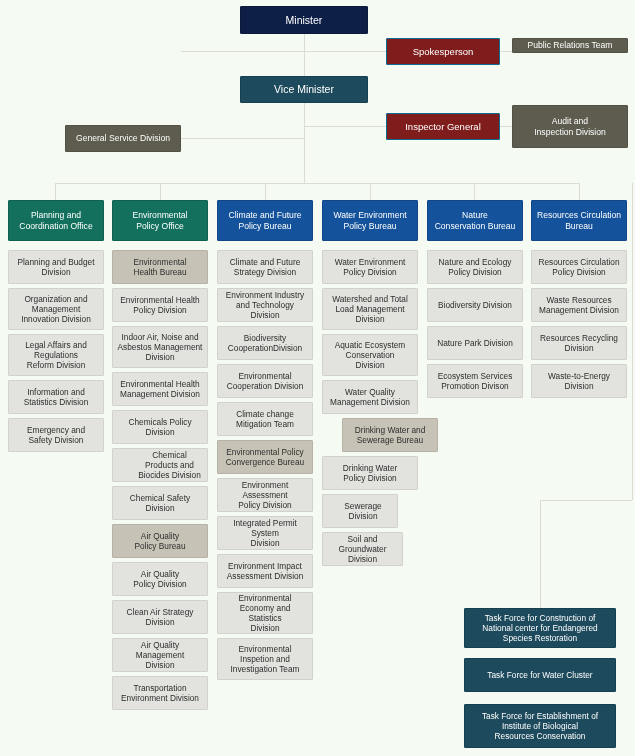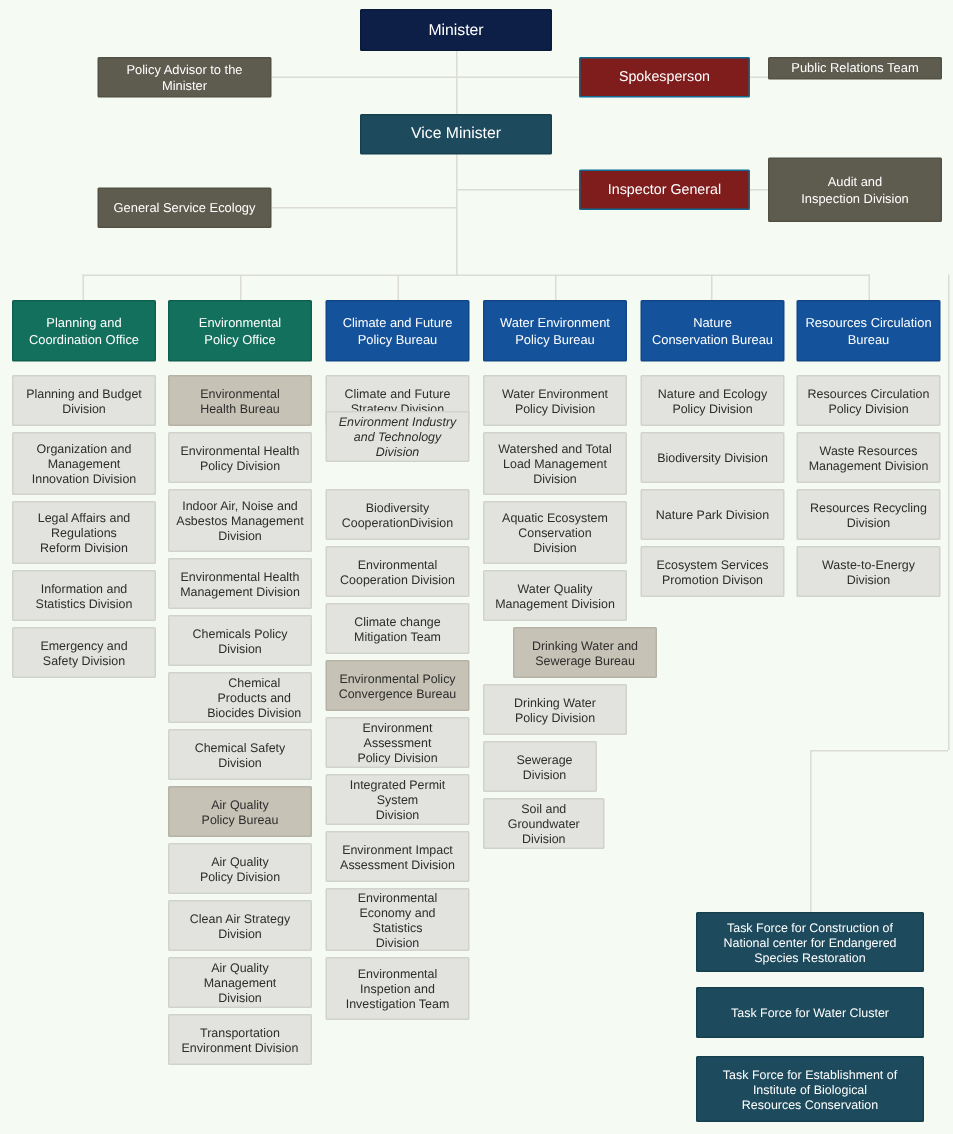--- a/index.html
+++ b/index.html
@@ -112,34 +112,33 @@
   <div class="line v" style="left:370px; top:183px; height:17px;"></div>
   <div class="line v" style="left:474px; top:183px; height:17px;"></div>
   <div class="line v" style="left:579px; top:183px; height:17px;"></div>
 
   <div class="line v" style="left:632px; top:183px; height:317px;"></div>
   <div class="line h" style="left:540px; top:500px; width:92px;"></div>
   <div class="line v" style="left:540px; top:500px; height:108px;"></div>
 
   <div class="box lvl-minister" style="left:240px; top:6px; width:128px; height:28px;">Minister</div>
 
-  <div class="box lvl-olive" style="left:65px; top:38px; width:116px; height:27px;">Policy Advisor to the Minister</div>
 
   <div class="box lvl-blue-mid" style="left:386px; top:38px; width:114px; height:27px;">Spokesperson</div>
 
   <div class="box lvl-olive" style="left:512px; top:38px; width:116px; height:15px;">Public Relations Team</div>
 
   <div class="box lvl-vice" style="left:240px; top:76px; width:128px; height:27px;">Vice Minister</div>
 
   <div class="box lvl-blue-mid" style="left:386px; top:113px; width:114px; height:27px;">Inspector General</div>
 
   <div class="box lvl-olive" style="left:512px; top:105px; width:116px; height:43px;">Audit and
 Inspection Division</div>
 
-  <div class="box lvl-olive" style="left:65px; top:125px; width:116px; height:27px;">General Service Ecology</div>
+  <div class="box lvl-olive" style="left:65px; top:125px; width:116px; height:27px;">General Service Division</div>
 
   <div id="columns-layer">
       <div class="box hdr-green" style="left: 8px; top: 200px; width: 96px; height: 41px;">Planning and
 Coordination Office</div>
       <div class="box div-plain" style="left: 8px; top: 250px; width: 96px; height: 34px;">Planning and Budget
 Division</div>
       <div class="box div-plain" style="left: 8px; top: 288px; width: 96px; height: 42px;">Organization and
 Management
 Innovation Division</div>
       <div class="box div-plain" style="left: 8px; top: 334px; width: 96px; height: 42px;">Legal Affairs and
@@ -173,21 +172,21 @@
       <div class="box div-plain" style="left: 112px; top: 600px; width: 96px; height: 34px;">Clean Air Strategy
 Division</div>
       <div class="box div-plain" style="left: 112px; top: 638px; width: 96px; height: 34px;">Air Quality Management
 Division</div>
       <div class="box div-plain" style="left: 112px; top: 676px; width: 96px; height: 34px;">Transportation
 Environment Division</div>
       <div class="box hdr-blue" style="left: 217px; top: 200px; width: 96px; height: 41px;">Climate and Future
 Policy Bureau</div>
       <div class="box div-plain" style="left: 217px; top: 250px; width: 96px; height: 34px;">Climate and Future
 Strategy Division</div>
-      <div class="box div-plain" style="left: 217px; top: 274px; width: 96px; height: 34px; font-style: italic;">Environment Industry
+      <div class="box div-plain" style="left: 217px; top: 288px; width: 96px; height: 34px;">Environment Industry
 and Technology Division</div>
       <div class="box div-plain" style="left: 217px; top: 326px; width: 96px; height: 34px;">Biodiversity
 CooperationDivision</div>
       <div class="box div-plain" style="left: 217px; top: 364px; width: 96px; height: 34px;">Environmental
 Cooperation Division</div>
       <div class="box div-plain" style="left: 217px; top: 402px; width: 96px; height: 34px;">Climate change
 Mitigation Team</div>
       <div class="box div-bureau" style="left: 217px; top: 440px; width: 96px; height: 34px;">Environmental Policy
 Convergence Bureau</div>
       <div class="box div-plain" style="left: 217px; top: 478px; width: 96px; height: 34px;">Environment Assessment

